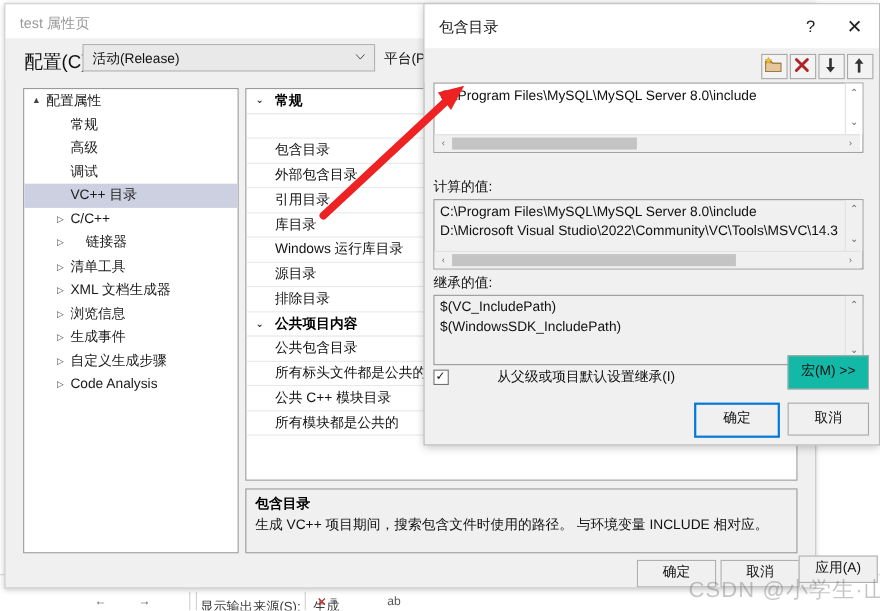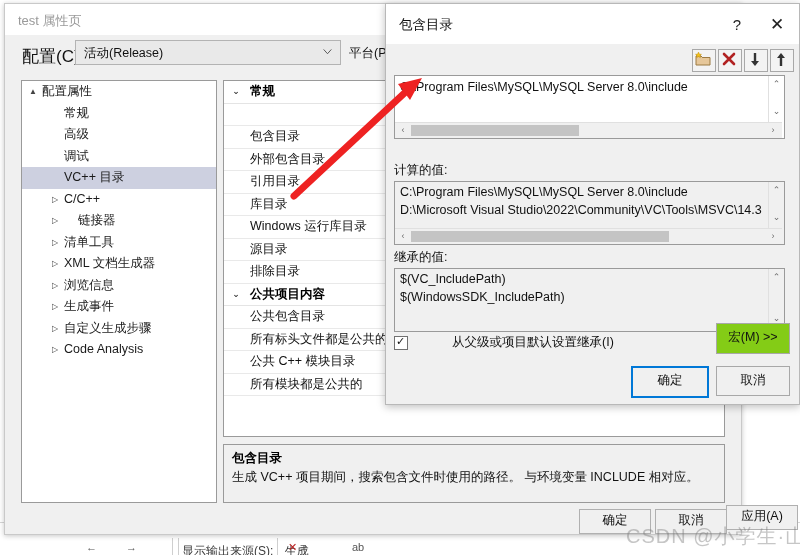--- a/index.html
+++ b/index.html
@@ -402,21 +402,21 @@
     left: 15px; top: 0;
     font-size: 12.5px;
     color: #111;
     white-space: nowrap;
     margin-left: 43px;
   }
   #macro-button {
     position: absolute;
     left: 330px; top: 319px;
     width: 72px; height: 29px;
-    background: #84cc16;
+    background: #14b8a6;
     border: 1px solid #a8a8a8;
     font-size: 12.5px;
     color: #111;
     text-align: center;
     line-height: 27px;
     white-space: nowrap;
   }
   #dlg-ok {
     position: absolute;
     left: 245px; top: 362px;

